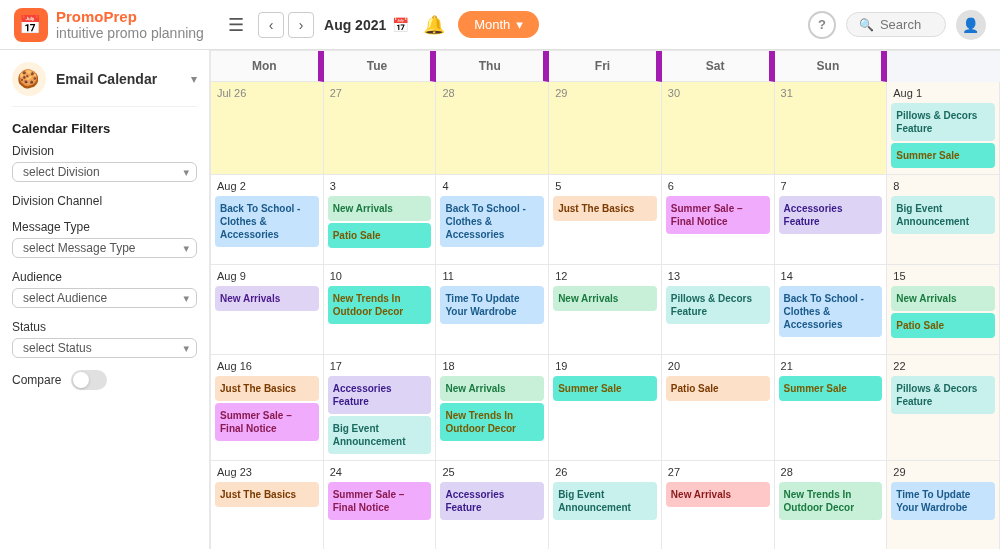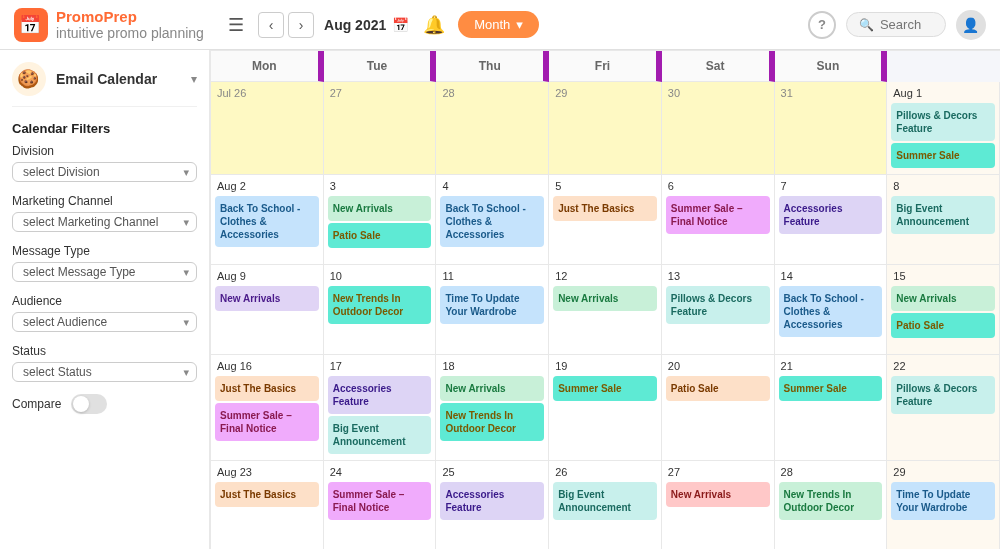--- a/index.html
+++ b/index.html
@@ -109,24 +109,21 @@
     <div class="filters-title">Calendar Filters</div>
 
     <div class="filter-group">
       <div class="filter-label">Division</div>
       <div class="select-wrapper">
         <select class="filter-select"><option value="">select Division</option></select>
       </div>
     </div>
 
     <div class="filter-group">
-      <div class="filter-label">Marketing Channel</div>
-      <div class="select-wrapper">
-        <select class="filter-select"><option value="">select Marketing Channel</option></select>
-      </div>
+      <div class="filter-label">Division Channel</div>
     </div>
 
     <div class="filter-group">
       <div class="filter-label">Message Type</div>
       <div class="select-wrapper">
         <select class="filter-select"><option value="">select Message Type</option></select>
       </div>
     </div>
 
     <div class="filter-group">

